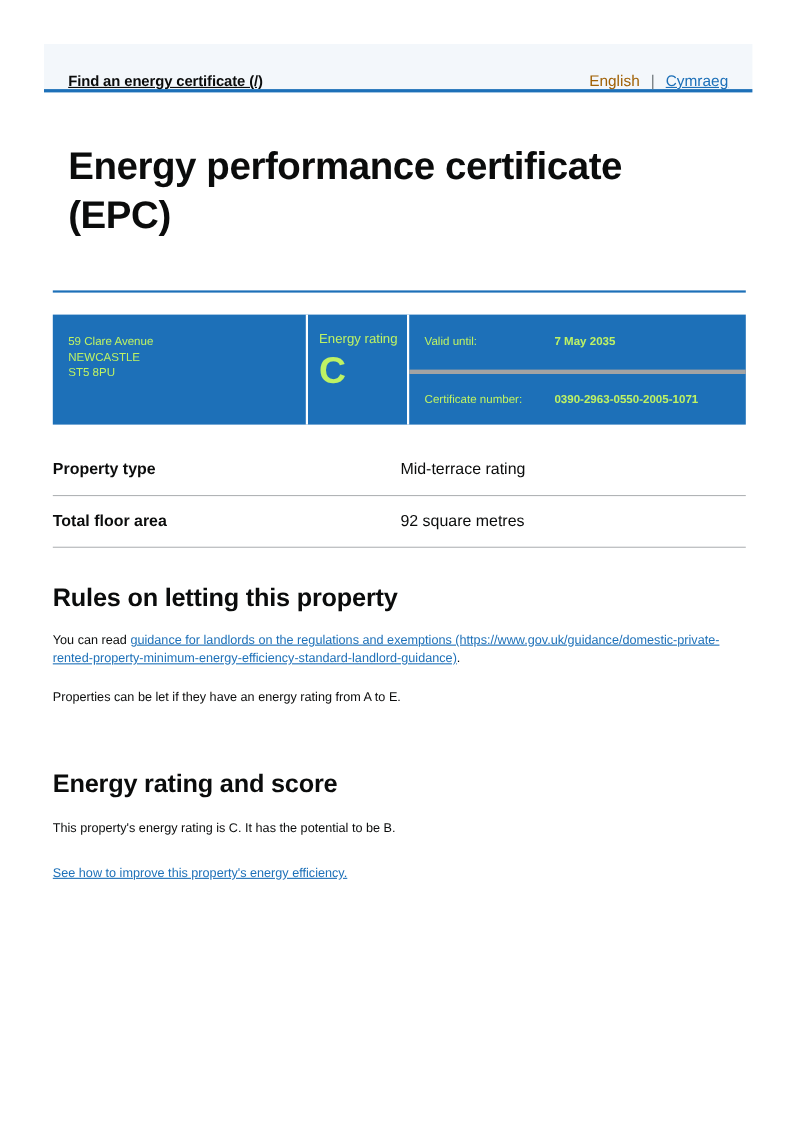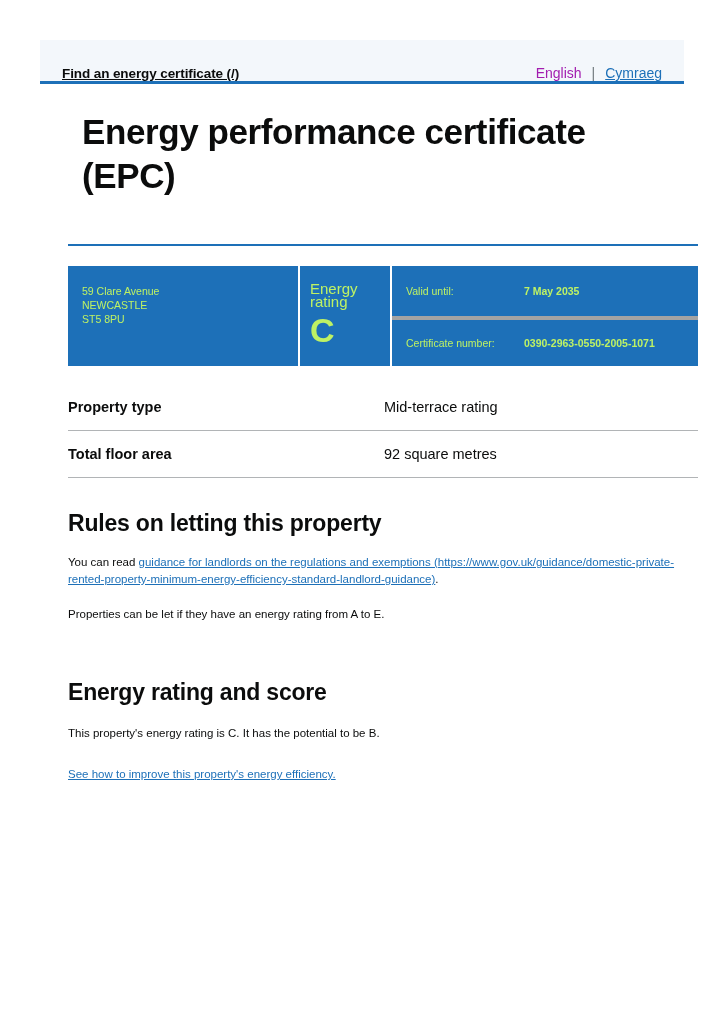--- a/index.html
+++ b/index.html
@@ -42,37 +42,36 @@
     font-weight: bold;
     color: #0b0c0c;
     letter-spacing: -0.1px;
   }
   .lang {
     display: flex;
     align-items: center;
     font-size: 14px;
     color: #0b0c0c;
   }
-  .lang .cur { color: #a21caf; }
+  .lang .cur { color: #a16207; }
   .lang .sep {
     margin: 0 10px;
     color: #6f777b;
   }
   .lang a {
     color: #1d70b8;
     text-decoration: underline;
   }
 
   
   .content {
     position: absolute;
     left: 48px;
-    top: 98px;
+    top: 118px;
     width: 630px;
-    margin-left: 20px;
   }
   h1.page-title {
     font-size: 35px;
     line-height: 44px;
     font-weight: bold;
     margin: 12px 0 0 14px;
     letter-spacing: -0.4px;
     max-width: 600px;
   }
 
@@ -99,21 +98,21 @@
     line-height: 14px;
     box-sizing: border-box;
   }
   .epc-rating {
     width: 92px;
     border-left: 2px solid #ffffff;
     padding: 16px 8px 12px 10px;
     box-sizing: border-box;
   }
   .epc-rating .lbl {
-    font-size: 15px;
+    font-size: 12px;
     line-height: 13px;
   }
   .epc-rating .grade {
     font-size: 34px;
     font-weight: bold;
     line-height: 40px;
     margin-top: 2px;
   }
   .epc-meta {
     flex: 1;

